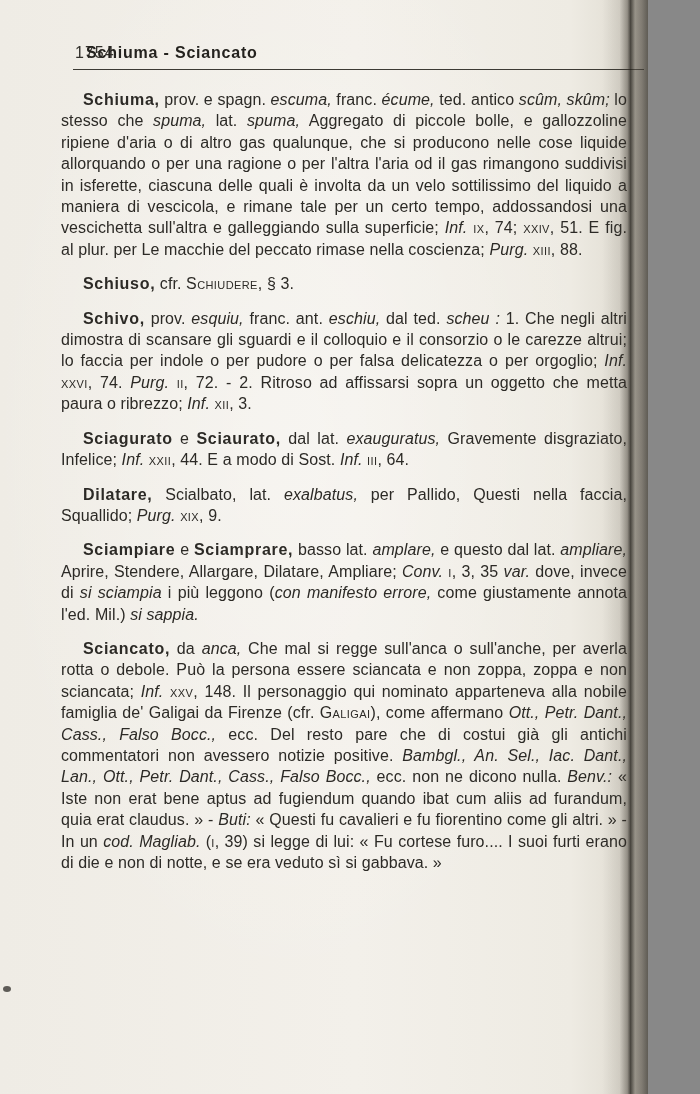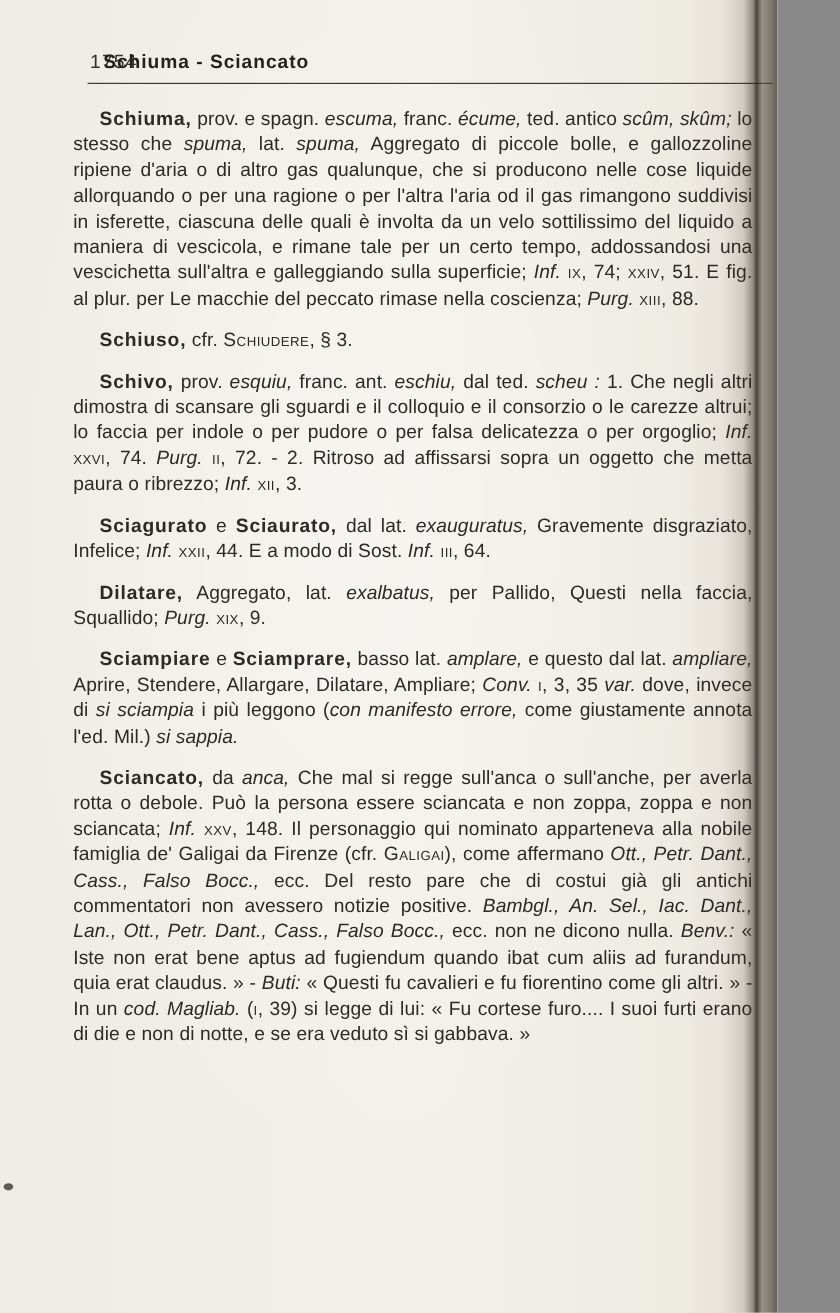--- a/index.html
+++ b/index.html
@@ -72,21 +72,21 @@
     <span class="running-title">Schiuma - Sciancato</span>
   </header>
 
   <div class="header-rule"></div>
 
   <main class="text-block">
       <p class="entry"><span class="b">Schiuma,</span><span class="n"> prov. e spagn. </span><span class="i">escuma,</span><span class="n"> franc. </span><span class="i">écume,</span><span class="n"> ted. antico </span><span class="i">scûm, skûm;</span><span class="n"> lo stesso che </span><span class="i">spuma,</span><span class="n"> lat. </span><span class="i">spuma,</span><span class="n"> Aggregato di piccole bolle, e gallozzoline ripiene d'aria o di altro gas qualunque, che si producono nelle cose liquide allorquando o per una ragione o per l'altra l'aria od il gas rimangono suddivisi in isferette, ciascuna delle quali è involta da un velo sottilissimo del liquido a maniera di vescicola, e rimane tale per un certo tempo, addossandosi una vescichetta sull'altra e galleggiando sulla superficie; </span><span class="i">Inf.</span><span class="n"> </span><span class="sc">ix</span><span class="n">, 74; </span><span class="sc">xxiv</span><span class="n">, 51. E fig. al plur. per Le macchie del peccato rimase nella coscienza; </span><span class="i">Purg.</span><span class="n"> </span><span class="sc">xiii</span><span class="n">, 88.</span></p>
       <p class="entry"><span class="b">Schiuso,</span><span class="n"> cfr. </span><span class="sc">Schiudere</span><span class="n">, § 3.</span></p>
       <p class="entry"><span class="b">Schivo,</span><span class="n"> prov. </span><span class="i">esquiu,</span><span class="n"> franc. ant. </span><span class="i">eschiu,</span><span class="n"> dal ted. </span><span class="i">scheu :</span><span class="n"> 1. Che negli altri dimostra di scansare gli sguardi e il colloquio e il consorzio o le carezze altrui; lo faccia per indole o per pudore o per falsa delicatezza o per orgoglio; </span><span class="i">Inf.</span><span class="n"> </span><span class="sc">xxvi</span><span class="n">, 74. </span><span class="i">Purg.</span><span class="n"> </span><span class="sc">ii</span><span class="n">, 72. - 2. Ritroso ad affissarsi sopra un oggetto che metta paura o ribrezzo; </span><span class="i">Inf.</span><span class="n"> </span><span class="sc">xii</span><span class="n">, 3.</span></p>
       <p class="entry"><span class="b">Sciagurato</span><span class="n"> e </span><span class="b">Sciaurato,</span><span class="n"> dal lat. </span><span class="i">exauguratus,</span><span class="n"> Gravemente disgraziato, Infelice; </span><span class="i">Inf.</span><span class="n"> </span><span class="sc">xxii</span><span class="n">, 44. E a modo di Sost. </span><span class="i">Inf.</span><span class="n"> </span><span class="sc">iii</span><span class="n">, 64.</span></p>
-      <p class="entry"><span class="b">Dilatare,</span><span class="n"> Aggregato, lat. </span><span class="i">exalbatus,</span><span class="n"> per Pallido, Questi nella faccia, Squallido; </span><span class="i">Purg.</span><span class="n"> </span><span class="sc">xix</span><span class="n">, 9.</span></p>
+      <p class="entry"><span class="b">Dilatare,</span><span class="n"> Scialbato, lat. </span><span class="i">exalbatus,</span><span class="n"> per Pallido, Questi nella faccia, Squallido; </span><span class="i">Purg.</span><span class="n"> </span><span class="sc">xix</span><span class="n">, 9.</span></p>
       <p class="entry"><span class="b">Sciampiare</span><span class="n"> e </span><span class="b">Sciamprare,</span><span class="n"> basso lat. </span><span class="i">amplare,</span><span class="n"> e questo dal lat. </span><span class="i">ampliare,</span><span class="n"> Aprire, Stendere, Allargare, Dilatare, Ampliare; </span><span class="i">Conv.</span><span class="n"> </span><span class="sc">i</span><span class="n">, 3, 35 </span><span class="i">var.</span><span class="n"> dove, invece di </span><span class="i">si sciampia</span><span class="n"> i più leggono (</span><span class="i">con manifesto errore,</span><span class="n"> come giustamente annota l'ed. Mil.) </span><span class="i">si sappia.</span></p>
       <p class="entry"><span class="b">Sciancato,</span><span class="n"> da </span><span class="i">anca,</span><span class="n"> Che mal si regge sull'anca o sull'anche, per averla rotta o debole. Può la persona essere sciancata e non zoppa, zoppa e non sciancata; </span><span class="i">Inf.</span><span class="n"> </span><span class="sc">xxv</span><span class="n">, 148. Il personaggio qui nominato apparteneva alla nobile famiglia de' Galigai da Firenze (cfr. </span><span class="sc">Galigai</span><span class="n">), come affermano </span><span class="i">Ott., Petr. Dant., Cass., Falso Bocc.,</span><span class="n"> ecc. Del resto pare che di costui già gli antichi commentatori non avessero notizie positive. </span><span class="i">Bambgl., An. Sel., Iac. Dant., Lan., Ott., Petr. Dant., Cass., Falso Bocc.,</span><span class="n"> ecc. non ne dicono nulla. </span><span class="i">Benv.:</span><span class="n"> « Iste non erat bene aptus ad fugiendum quando ibat cum aliis ad furandum, quia erat claudus. » - </span><span class="i">Buti:</span><span class="n"> « Questi fu cavalieri e fu fiorentino come gli altri. » - In un </span><span class="i">cod. Magliab.</span><span class="n"> (</span><span class="sc">i</span><span class="n">, 39) si legge di lui: « Fu cortese furo.... I suoi furti erano di die e non di notte, e se era veduto sì si gabbava. »</span></p>
     </main>
 
   <div class="page-edge"></div>
   <div class="ink-spot"></div>
 
 </div>
 
 </body></html>

